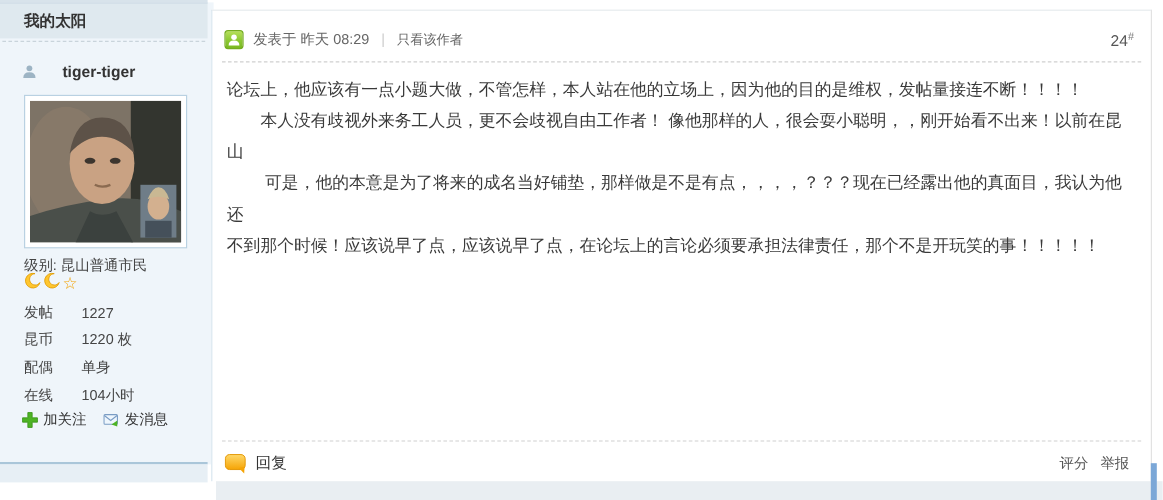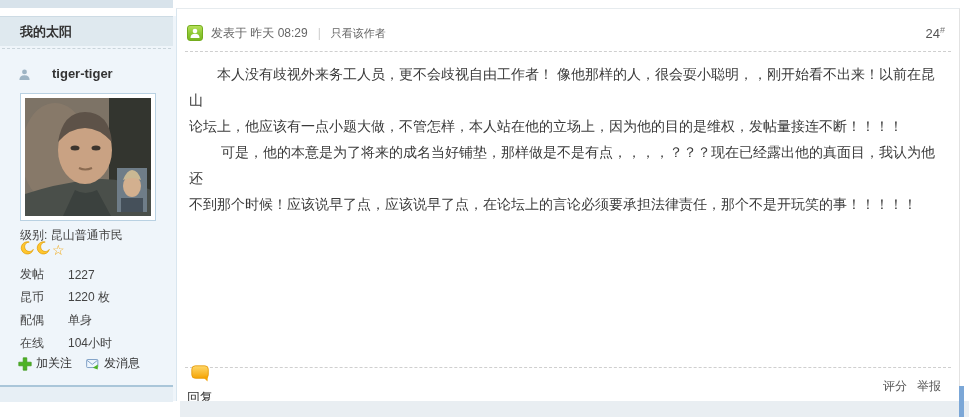--- a/index.html
+++ b/index.html
@@ -2,21 +2,21 @@
 <html><head>
 <meta charset="utf-8">
 <style>
   * { margin:0; padding:0; box-sizing:border-box; }
   html,body { width:969px; height:417px; background:#fff; overflow:hidden;
     font-family:"Liberation Sans","DejaVu Sans",sans-serif; }
   .page { position:relative; width:969px; height:417px; background:#fff; }
 
   
   .top-strip { position:absolute; left:0; top:0; width:173px; height:8px; background:#d8e3eb; }
-  .sidebar { position:absolute; left:0; top:16px; width:178px; height:385px; background:#eff5fa; }
+  .sidebar { position:absolute; left:0; top:2px; width:178px; height:385px; background:#eff5fa; }
   .sb-header { position:absolute; left:0; top:0; width:173px; height:30px; background:#dfe9ef;
     border-top:1px solid #cddbe4; line-height:30px; padding-left:20px;
     font-size:13px; font-weight:bold; color:#333; }
   .sb-dashed { position:absolute; left:2px; top:32px; width:169px; border-top:1px dashed #c9d4db; }
   .user-row { position:absolute; left:18px; top:48px; height:18px; display:flex; align-items:center; gap:21px; }
   .user-row .uname { font-size:13px; font-weight:bold; color:#333; cursor:pointer; }
   .mini-person { width:13px; height:13px; }
   .avatar-box { position:absolute; left:20px; top:77px; width:136px; height:128px;
     background:#fff; border:1px solid #b9d1e2; padding:4px; cursor:pointer; }
   .avatar-box svg { display:block; width:126px; height:118px; }
@@ -48,21 +48,21 @@
   .pipe { margin:0 10px; color:#ccc; font-size:12px; }
   .only-author { font-size:11px; color:#666; cursor:pointer; }
   .floor { margin-left:auto; font-size:13px; color:#555; cursor:pointer; }
   .floor sup { font-size:9px; color:#777; }
   .dash-top { position:absolute; left:8px; right:8px; top:42px; border-top:1px dashed #cfcfcf; }
   .post-body { position:absolute; left:12px; right:12px; top:52px; }
   .body-line { font-size:14px; line-height:26px; color:#3a3a3a; white-space:pre-wrap; }
   .dash-bottom { position:absolute; left:8px; right:8px; top:358px; border-top:1px dashed #cfcfcf; }
   .post-footer { position:absolute; left:10px; right:18px; top:364px; height:26px;
     display:flex; align-items:center; }
-  .reply-btn { display:flex; align-items:center; gap:7px; font-size:13px; color:#333; cursor:pointer;flex-direction:column; }
+  .reply-btn { display:flex; align-items:center; gap:7px; font-size:13px; color:#333; cursor:pointer; }
   .reply-btn svg { width:19px; height:17px; }
   .footer-links { margin-left:auto; display:flex; gap:10px; }
   .footer-link { font-size:12px; color:#555; cursor:pointer; }
 
   .bottom-strip-right { position:absolute; left:180px; top:401px; width:789px; height:16px; background:#e9eef2; }
   .right-blue-bar { position:absolute; left:959px; top:386px; width:5px; height:31px; background:#7ba7d7; }
 </style>
 </head>
 <body>
 
@@ -173,22 +173,22 @@
       </span>
       <span class="posted-text">发表于 昨天 08:29</span>
       <span class="pipe">|</span>
       <span class="only-author">只看该作者</span>
       <span class="floor"><span>24</span><sup>#</sup></span>
     </div>
 
     <div class="dash-top"></div>
 
     <div class="post-body">
+      <div class="body-line">论坛上，他应该有一点小题大做，不管怎样，本人站在他的立场上，因为他的目的是维权，发帖量接连不断！！！！</div>
       <div class="body-line">　　本人没有歧视外来务工人员，更不会歧视自由工作者！ 像他那样的人，很会耍小聪明，，刚开始看不出来！以前在昆山</div>
-      <div class="body-line">论坛上，他应该有一点小题大做，不管怎样，本人站在他的立场上，因为他的目的是维权，发帖量接连不断！！！！</div>
       <div class="body-line">　　 可是，他的本意是为了将来的成名当好铺垫，那样做是不是有点，，，，？？？现在已经露出他的真面目，我认为他还</div>
       <div class="body-line">不到那个时候！应该说早了点，应该说早了点，在论坛上的言论必须要承担法律责任，那个不是开玩笑的事！！！！！</div>
     </div>
 
     <div class="dash-bottom"></div>
 
     <div class="post-footer">
       <span class="reply-btn">
         <svg viewBox="0 0 19 17">
           <defs>

